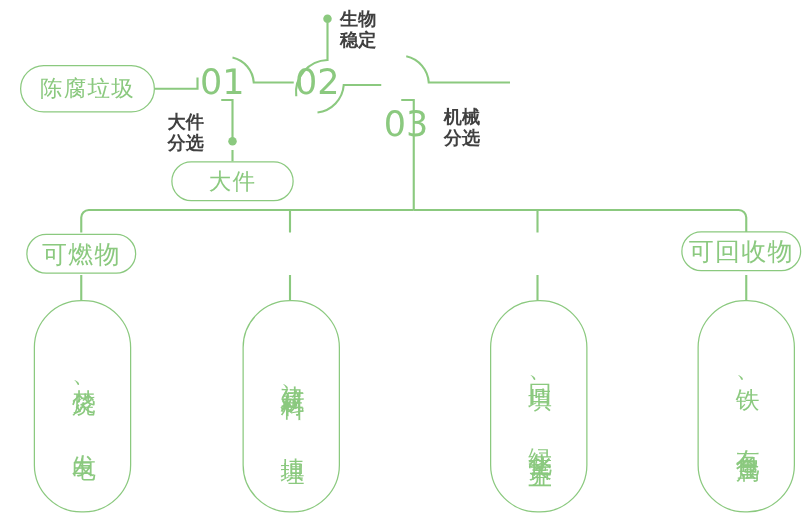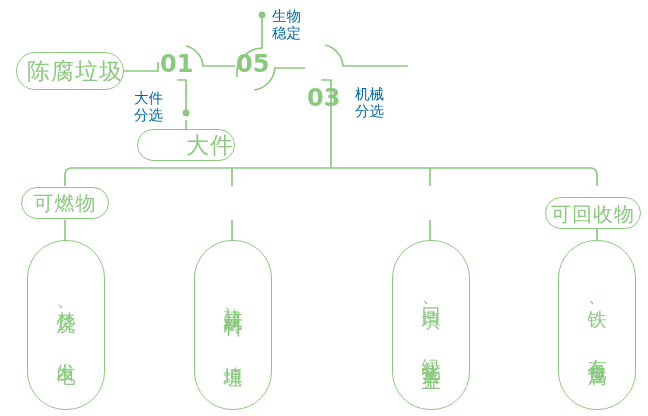--- a/index.html
+++ b/index.html
@@ -32,41 +32,41 @@
     border: 1.6px solid #8bc97f;
     border-radius: 999px;
     background: #ffffff;
     color: #8bc97f;
     display: flex;
     align-items: center;
     justify-content: center;
     letter-spacing: 1px;
     white-space: nowrap;
   }
-  .pill-lg { font-size: 23px; justify-content: flex-end; }
+  .pill-lg { font-size: 18px; }
   .pill-md { font-size: 20px; }
 
   
   .stagenum {
     position: absolute;
     color: #8bc97f;
-    font-size: 24px;
+    font-size: 28px;
     font-family: "DejaVu Sans", sans-serif;
-    font-weight: 700;
+    font-weight: 400;
     letter-spacing: 0px;
     line-height: 1;
   }
 
   
   .annot {
     position: absolute;
-    color: #0369a1;
+    color: #404040;
     font-size: 14.5px;
     line-height: 17px;
-    font-weight: 400;
+    font-weight: 700;
     white-space: nowrap;
   }
 
   
   .vbox {
     position: absolute;
     box-sizing: border-box;
     border: 1.6px solid #8bc97f;
     border-radius: 38px;
     background: #ffffff;
@@ -121,21 +121,21 @@
       <path d="M430 220 L430 240"></path>
       <path d="M597 220 L597 240"></path>
     </g>
   </svg>
 
   <div class="pill pill-lg" style="left:16px; top:52px; width:108px; height:38px;">
     <span>陈腐垃圾</span>
   </div>
 
   <div class="stagenum" style="left:160px; top:52px;">01</div>
-  <div class="stagenum" style="left:236px; top:52px;">05</div>
+  <div class="stagenum" style="left:236px; top:52px;">02</div>
   <div class="stagenum" style="left:307px; top:52px;margin-top:34px;">03</div>
 
   <div class="annot" style="left:134px; top:90px;">
     <div>大件</div>
     <div>分选</div>
   </div>
 
   <div class="annot" style="left:272px; top:8px;">
     <div>生物</div>
     <div>稳定</div>
@@ -146,21 +146,21 @@
     <div>分选</div>
   </div>
 
   <div class="pill pill-lg" style="left:137px; top:129px; width:98px; height:32px;">
     <span>大件</span>
   </div>
 
   <div class="pill pill-md" style="left:21px; top:187px; width:88px; height:32px;">
     <span>可燃物</span>
   </div>
-  <div class="pill pill-md" style="left:545px; top:197px; width:96px; height:32px;align-items:flex-end;">
+  <div class="pill pill-md" style="left:545px; top:185px; width:96px; height:32px;">
     <span>可回收物</span>
   </div>
 
   <div class="vbox" style="left:27px; top:240px; width:78px; height:170px;">
     <span class="vtext">焚烧、 发电</span>
   </div>
 
   <div class="vbox" style="left:194px; top:240px; width:78px; height:170px;">
     <span class="vtext">建筑材料、 填埋</span>
   </div>

